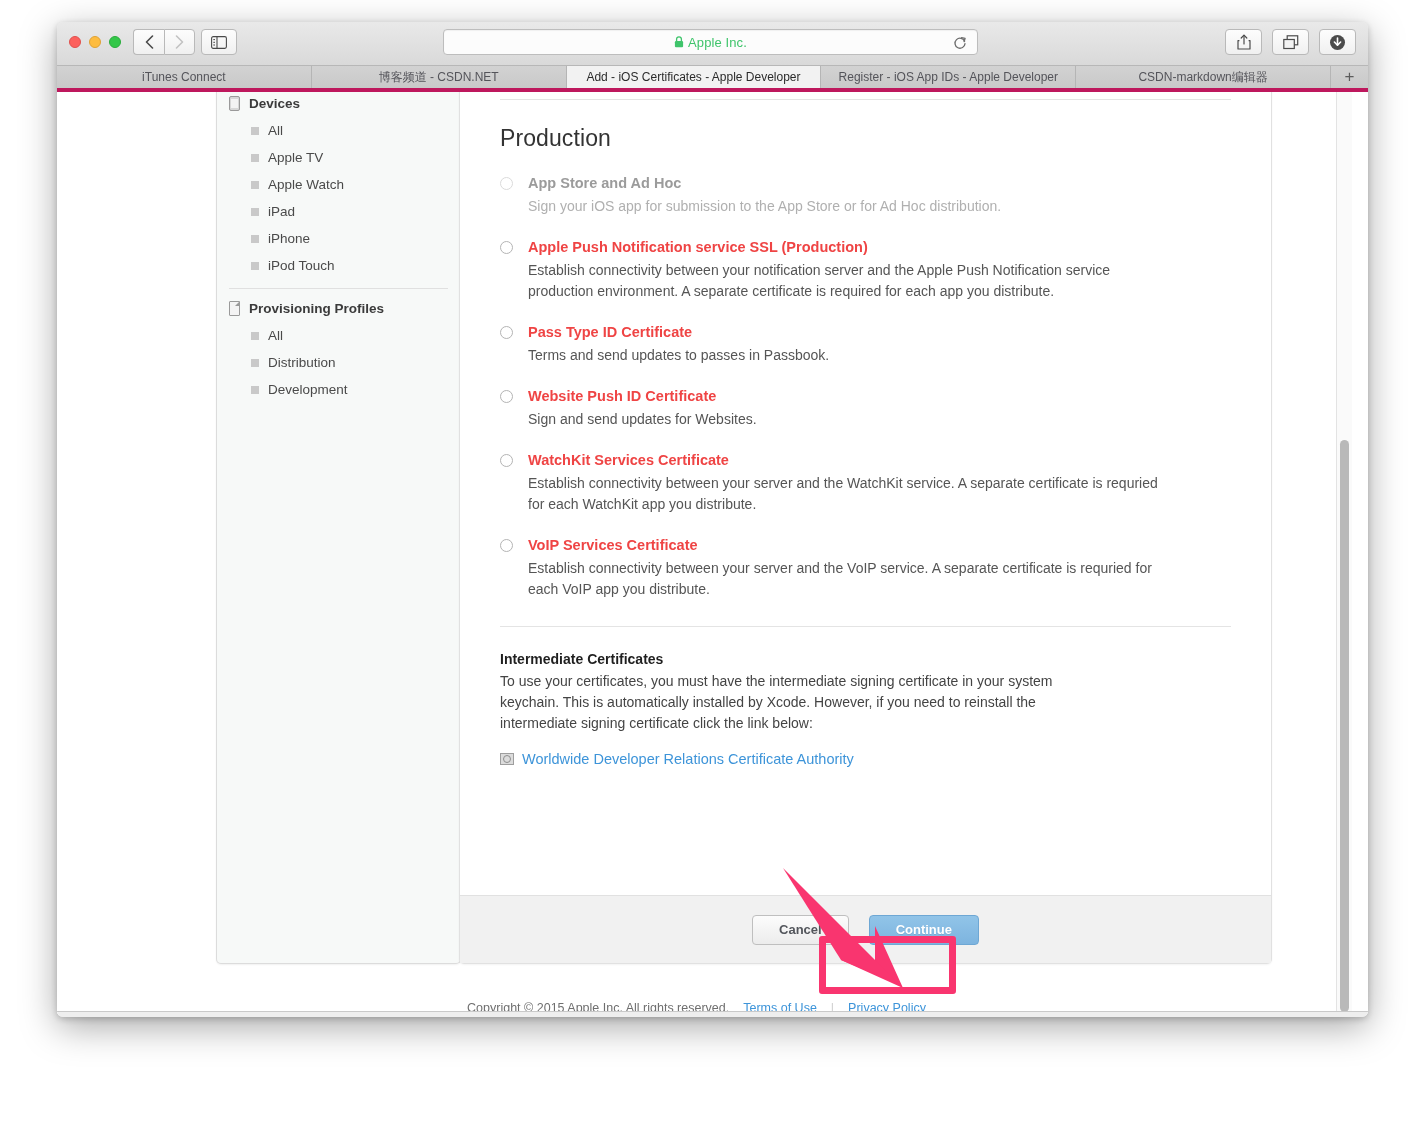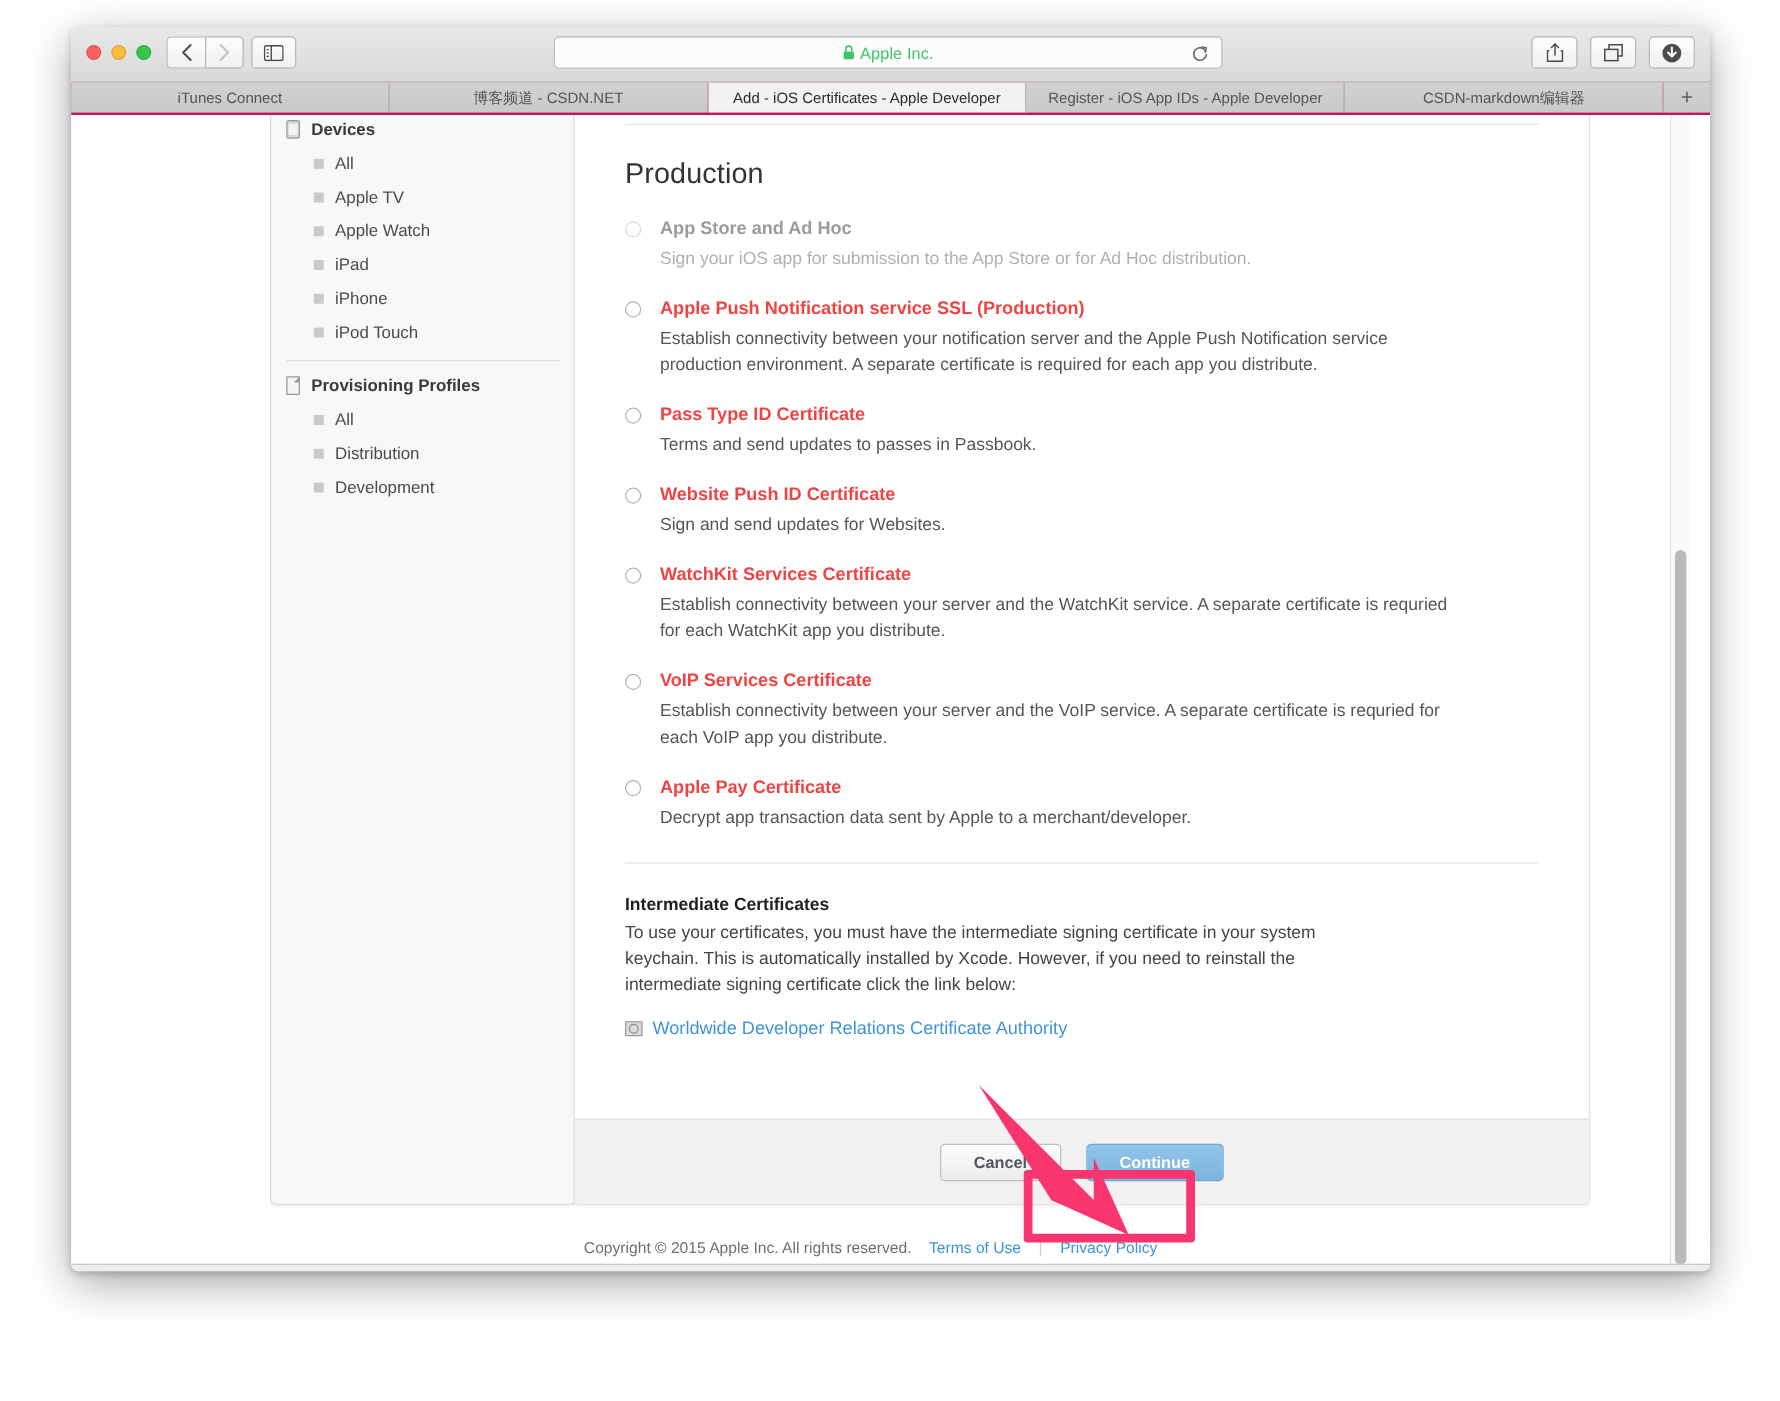--- a/index.html
+++ b/index.html
@@ -75,21 +75,21 @@
     background: linear-gradient(to bottom,#fdfdfd,#f0f0f0);
     border: 1px solid #b9b9b9; border-radius: 4px;
     display: flex; align-items: center; justify-content: center;
     color: #4b4b4b;
   }
 
   
   #tab-bar {
     display: flex; height: 26px;
     background: #ec4899;
-    border-bottom: 2px solid #be185d;
+    border-bottom: 4px solid #be185d;
   }
   .tab {
     flex: 1 1 0;
     display: flex; align-items: center; justify-content: center;
     font-size: 12px; color: #54545a;
     border-right: 1px solid #b5b5b5;
     background: linear-gradient(to bottom, #d2d2d2, #c9c9c9);
     overflow: hidden; white-space: nowrap;
   }
   .tab.active {
@@ -286,21 +286,21 @@
     background: linear-gradient(to bottom,#91c4e8,#7db4df);
     border: 1px solid #6ea7d4;
     color: #ffffff;
     text-shadow: 0 1px 0 rgba(0,0,0,0.08);
   }
 
   
   #copyright-bar {
     position: absolute; left: 0; right: 16px;
     top: 889px; height: 34px;
-    display: flex; align-items: center; justify-content: center;
+    display: flex; align-items: flex-end; justify-content: center;
     gap: 14px; font-size: 12.5px; color: #6f6f6f;
   }
   #copyright-bar a { color: #3d94d9; text-decoration: none; }
   .copy-sep { color: #cfcfcf; }
 
   
   #annotation-arrow {
     position: absolute; left: 722px; top: 772px;
     width: 140px; height: 140px;
     pointer-events: none;
@@ -492,25 +492,20 @@
               <div class="cert-title">WatchKit Services Certificate</div>
               <div class="cert-desc">Establish connectivity between your server and the WatchKit service. A separate certificate is requried for each WatchKit app you distribute.</div>
             </div>
 
             <div class="cert-option">
               <span class="radio"></span>
               <div class="cert-title">VoIP Services Certificate</div>
               <div class="cert-desc">Establish connectivity between your server and the VoIP service. A separate certificate is requried for each VoIP app you distribute.</div>
             </div>
 
-            <div class="cert-option">
-              <span class="radio"></span>
-              <div class="cert-title">Apple Pay Certificate</div>
-              <div class="cert-desc">Decrypt app transaction data sent by Apple to a merchant/developer.</div>
-            </div>
 
             <div id="mid-rule"></div>
 
             <div id="intermediate-title">Intermediate Certificates</div>
             <div id="intermediate-desc">To use your certificates, you must have the intermediate signing certificate in your system keychain. This is automatically installed by Xcode. However, if you need to reinstall the intermediate signing certificate click the link below:</div>
 
             <div id="wwdr-row">
               <span class="cert-file-icon"></span>
               <a id="wwdr-link" href="#">Worldwide Developer Relations Certificate Authority</a>
             </div>

